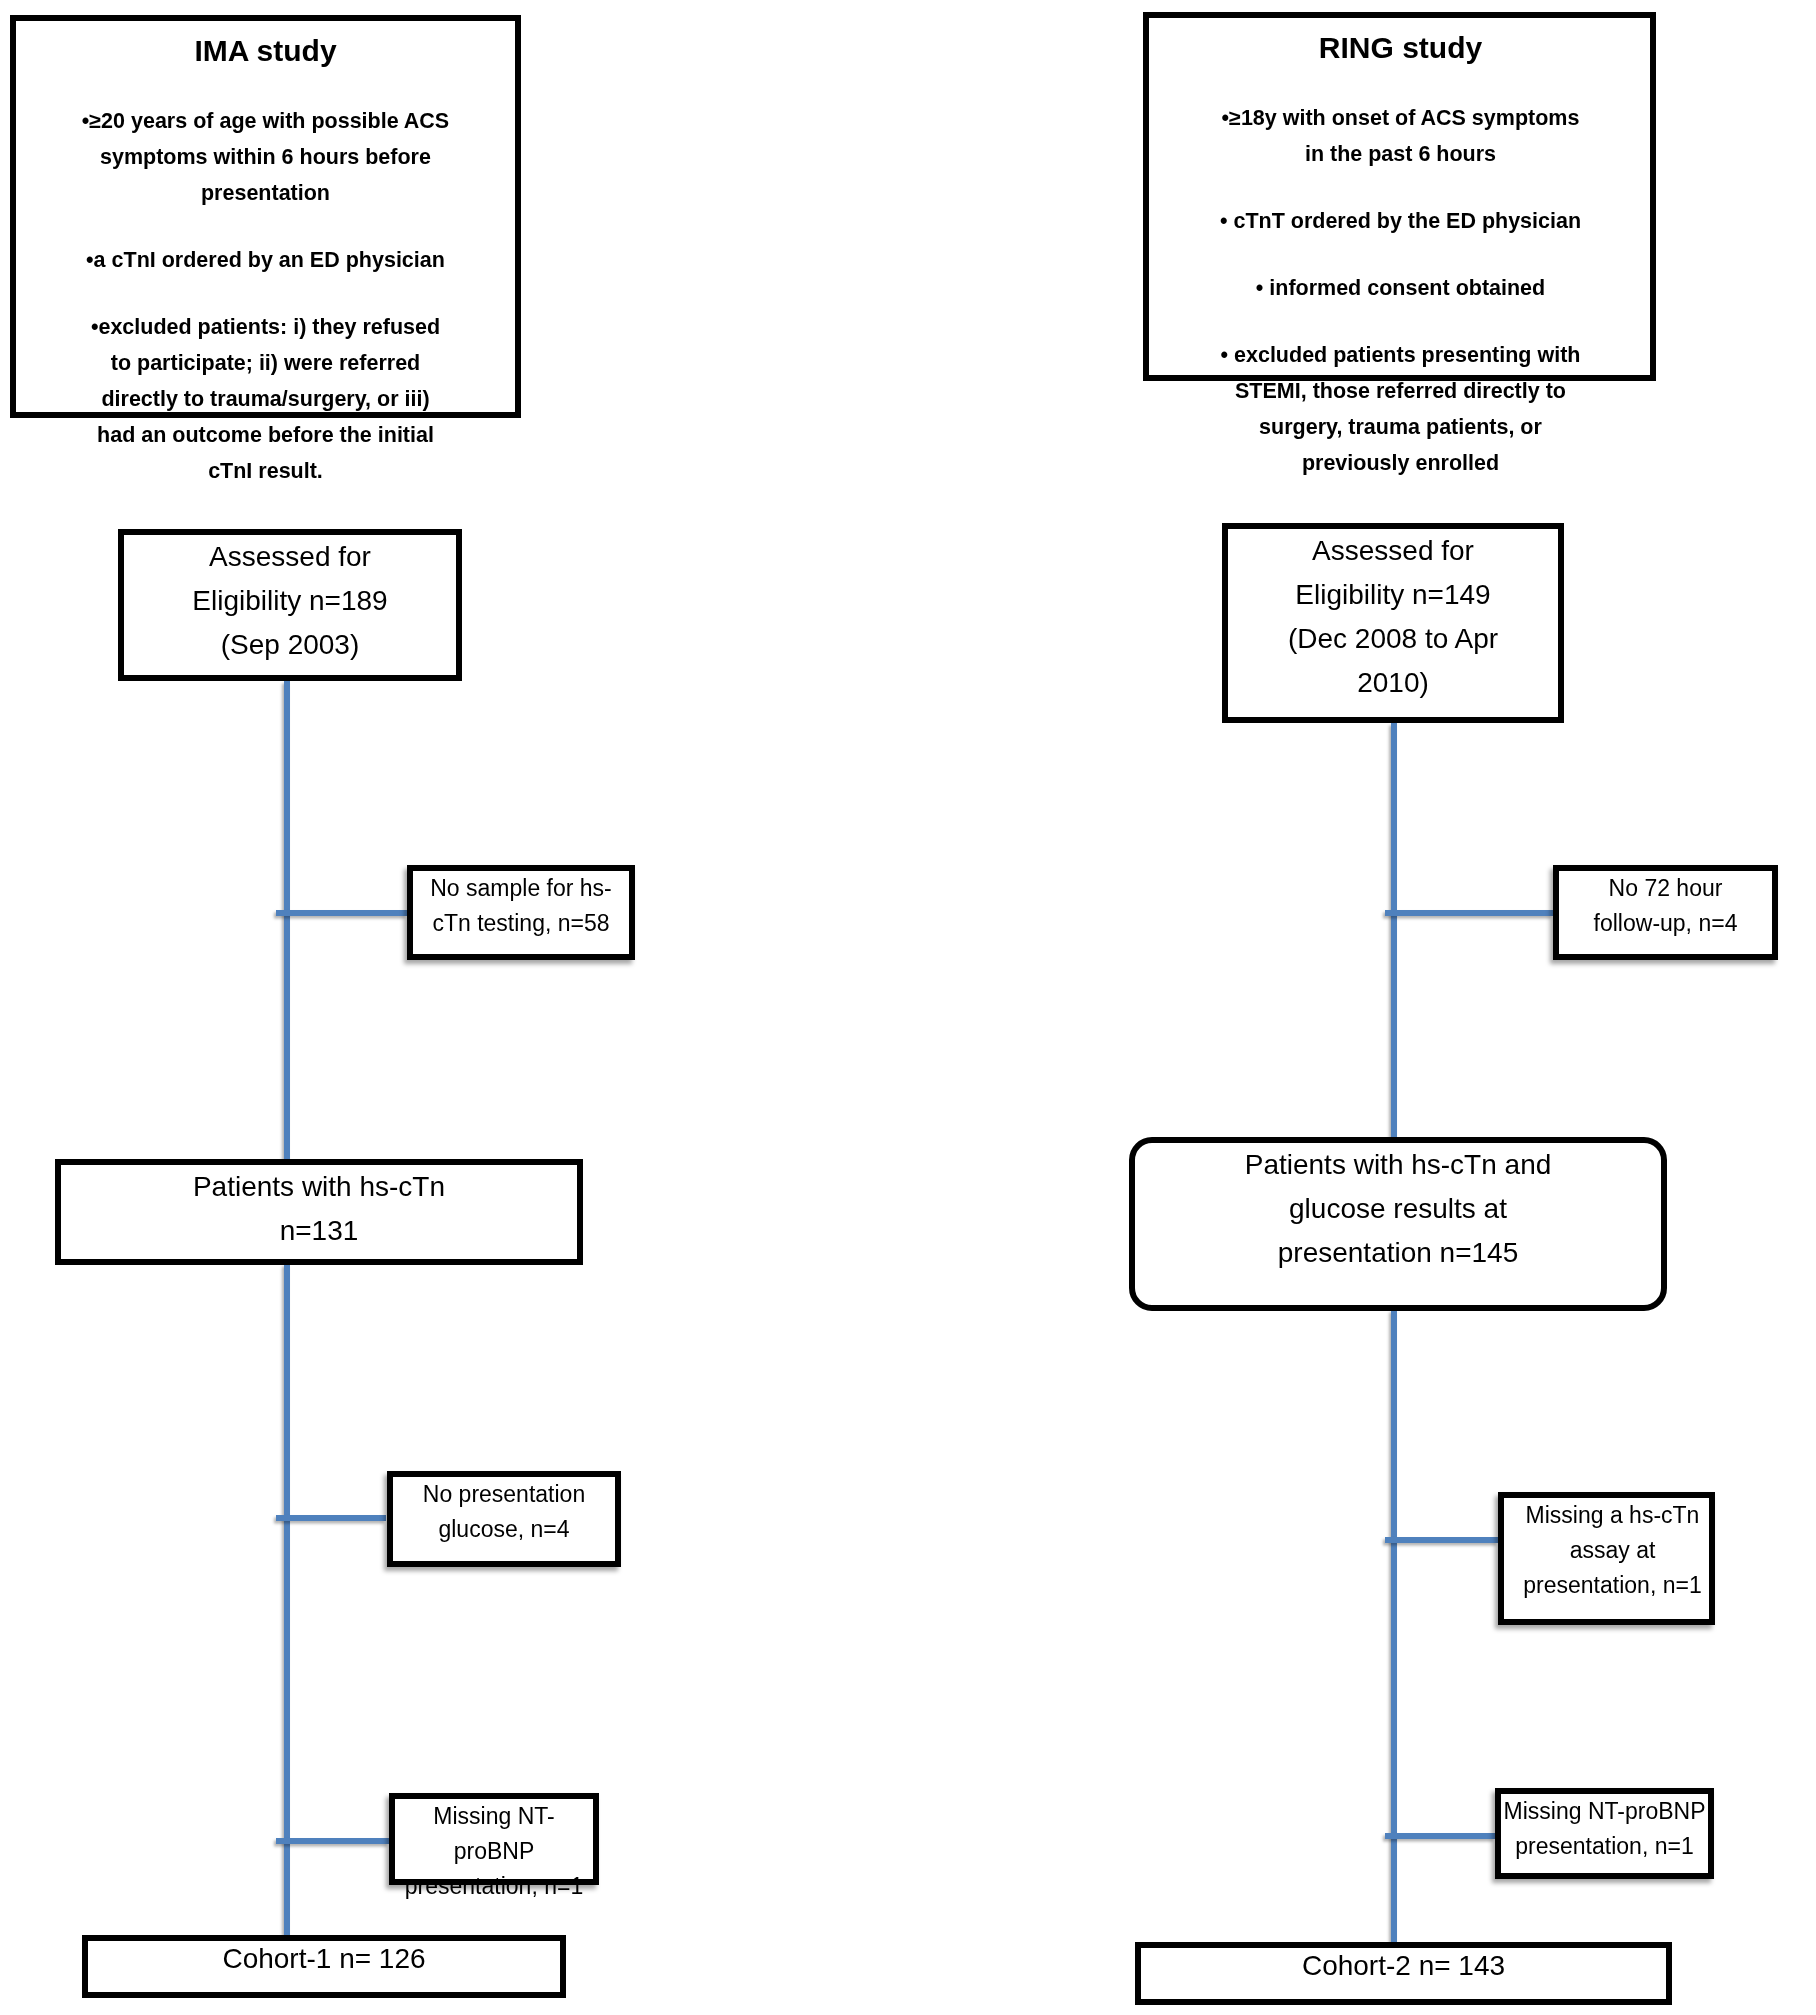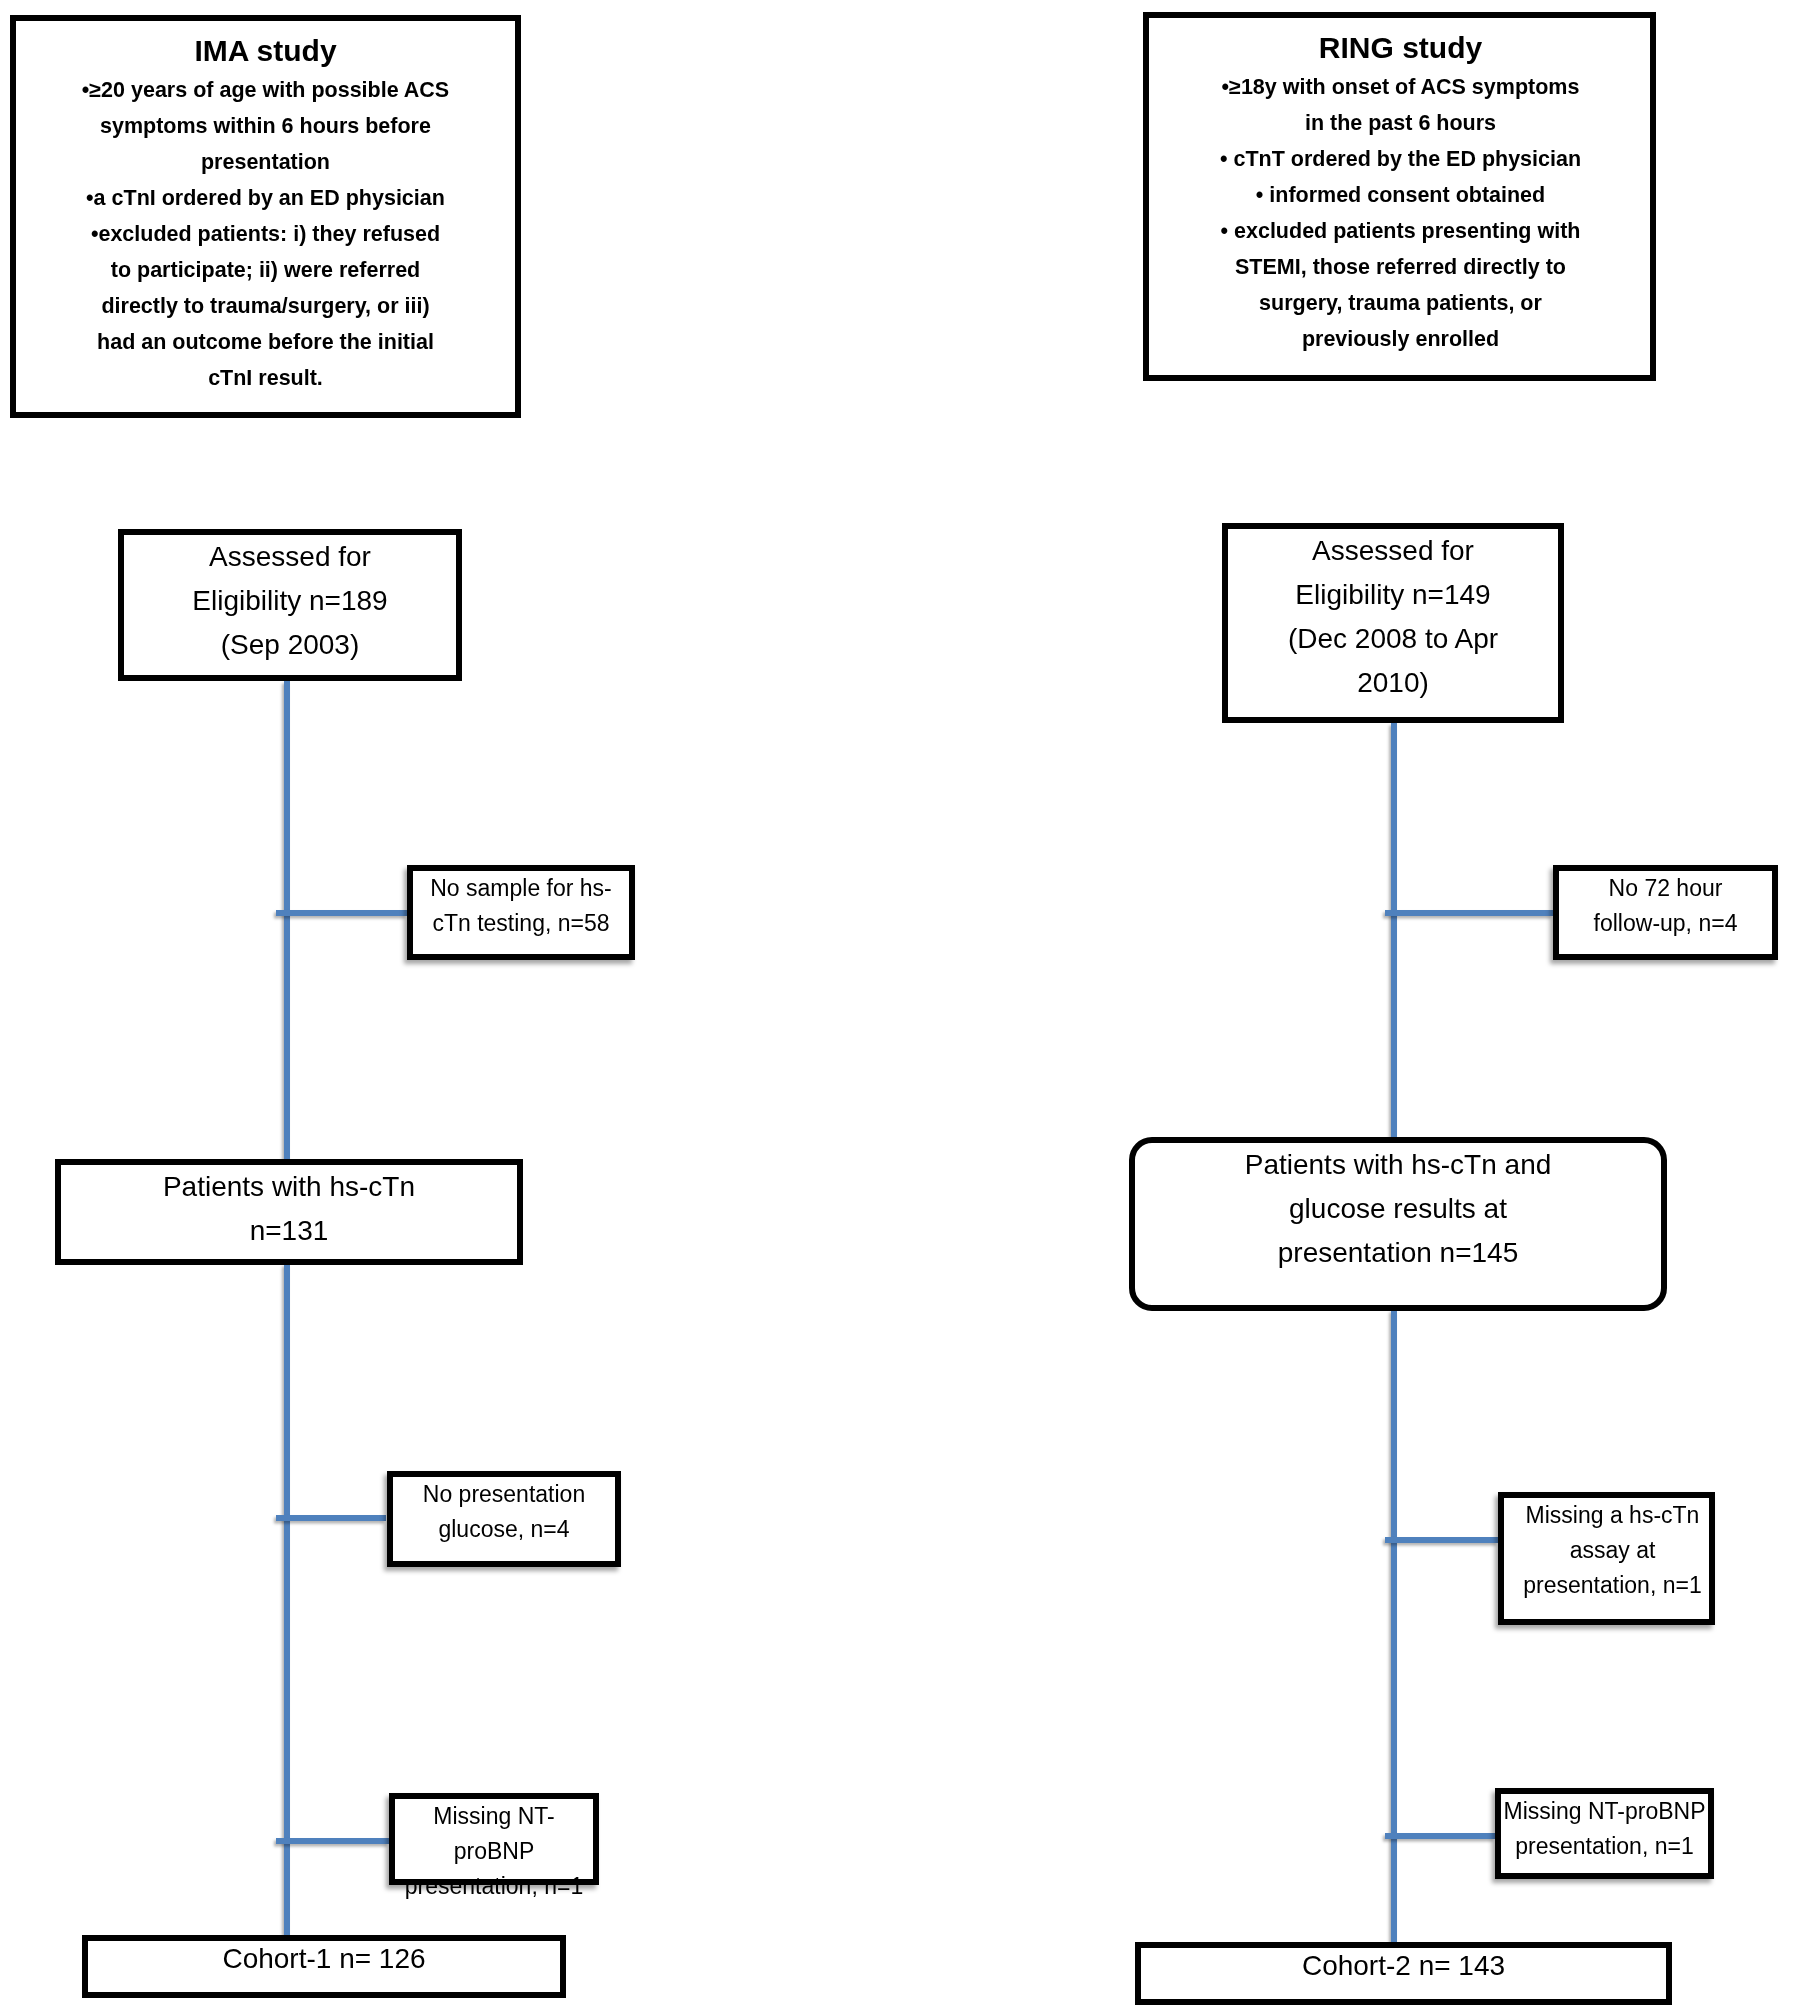--- a/index.html
+++ b/index.html
@@ -7,21 +7,21 @@
   .stage{position:relative;width:1816px;height:2015px;background:#fff;overflow:hidden;}
 
   .box{
     position:absolute;box-sizing:border-box;background:#fff;
     border:6px solid #000;
     display:flex;flex-direction:column;align-items:center;justify-content:flex-start;
     text-align:center;
   }
   .txt{white-space:pre-line;}
 
-  .header-box{justify-content:flex-start;padding:9px 13px;font-weight:bold;}
+  .header-box{justify-content:flex-start;padding:9px 13px;font-weight:bold;gap:31px;}
   .hdr-title{font-size:30px;line-height:42px;white-space:pre-line;}
   .hdr-bullet{font-size:21.5px;line-height:36px;white-space:pre-line;}
 
   .main-box{font-size:28px;line-height:44px;}
   .side-box{font-size:23px;line-height:35px;border-width:6.5px;
             box-shadow:-3px 3.5px 4.5px rgba(0,0,0,0.35);}
   .cohort-box{font-size:28px;line-height:35px;}
 
   .vline,.hline{position:absolute;background:#4f81bd;
                 box-shadow:-2px 2.5px 3px rgba(0,0,0,0.30);}
@@ -54,21 +54,21 @@
   <div class="hline" style="left:276px;top:910px;width:131px;height:6px;"></div>
   <div class="vline" style="left:284px;top:1264px;width:5.5px;height:672px;"></div>
   <div class="hline" style="left:276px;top:1515px;width:110px;height:6px;"></div>
   <div class="hline" style="left:276px;top:1838px;width:113px;height:6px;"></div>
 
   <div class="box side-box" style="left:407px;top:865px;width:228px;height:95px;">
     <div class="txt">No sample for hs-
 cTn testing, n=58</div>
   </div>
 
-  <div class="box main-box" style="left:55px;top:1159px;width:468px;height:106px;">
+  <div class="box main-box" style="left:55px;top:1159px;width:528px;height:106px;">
     <div class="txt">Patients with hs-cTn
 n=131</div>
   </div>
 
   <div class="box side-box" style="left:387px;top:1471px;width:234px;height:96px;">
     <div class="txt">No presentation
 glucose, n=4</div>
   </div>
 
   <div class="box side-box" style="left:389px;top:1793px;width:210px;height:92px;">

